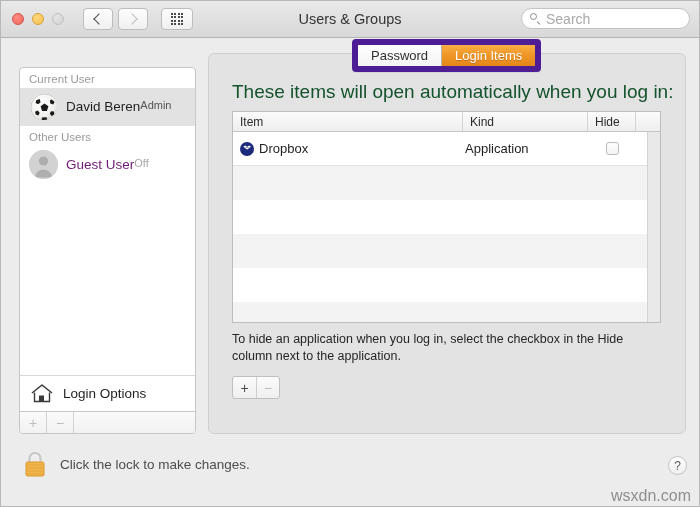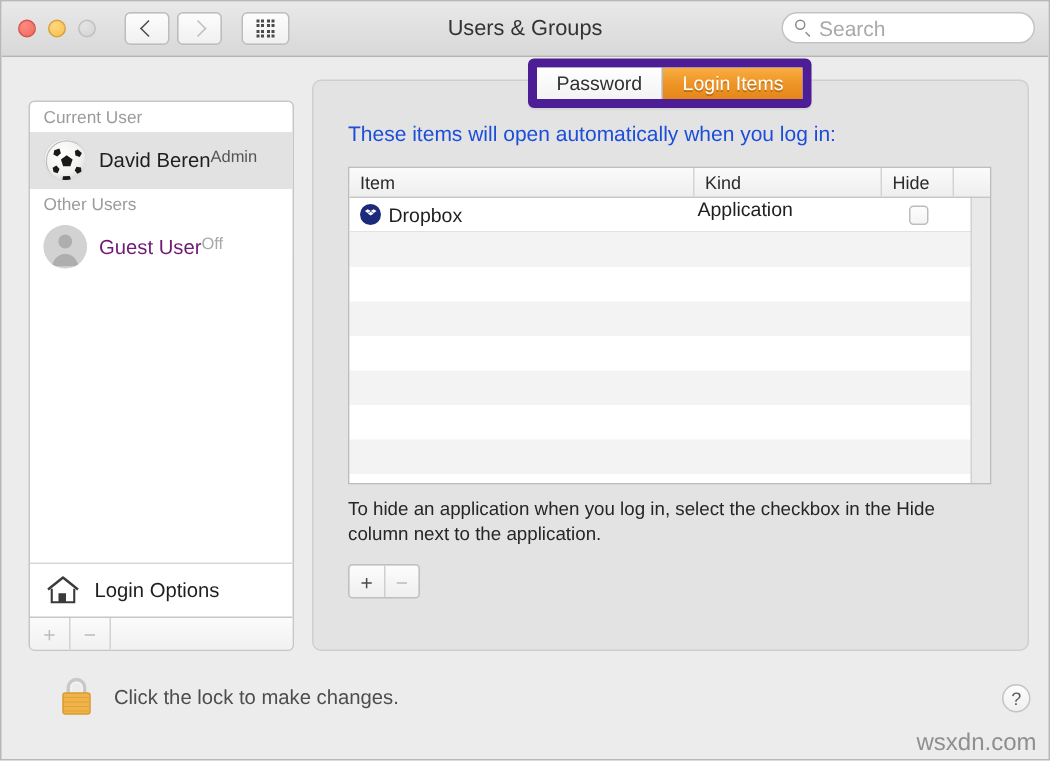--- a/index.html
+++ b/index.html
@@ -266,22 +266,22 @@
   .tab.active {
     background: linear-gradient(to bottom, #f8ae44 0%, #ef9526 50%, #e4871a 100%);
     color: #fff;
     text-shadow: 0 1px 0 rgba(0,0,0,.22);
   }
 
   .panel-intro {
     position: absolute;
     left: 23px;
     top: 27px;
-    font-size: 14px;
-    color: #1d4ed8;
+    font-size: 19px;
+    color: #14532d;
   }
 
   .table {
     position: absolute;
     left: 23px;
     top: 57px;
     width: 429px;
     height: 212px;
     background: #fff;
     border: 1px solid #bdbdbd;
@@ -305,21 +305,22 @@
     box-sizing: border-box;
   }
   .th.item { width: 230px; }
   .th.kind { width: 125px; }
   .th.hide { width: 48px; }
   .th.last { flex: 1; border-right: none; }
 
   .tbody { position: relative; }
   .trow {
     display: flex;
-    height: 23px;
+    height: 34px;
+    align-items: center;
     box-sizing: border-box;
   }
   .trow.odd { background: #ffffff; }
   .trow.even { background: #f3f3f3; }
   .trow.first { border-bottom: 1px solid #e2e2e2; }
   .cell-item {
     width: 230px;
     display: flex;
     align-items: center;
     padding-left: 7px;
@@ -387,21 +388,21 @@
     font-size: 14px;
     line-height: 1;
     color: #4a4a4a;
     box-sizing: border-box;
   }
   .pt-btn.disabled { color: #bcbcbc; border-left: 1px solid #cfcfcf; }
 
   
   .bottom {
     position: absolute;
-    left: 16px; right: 0;
+    left: 0; right: 0;
     bottom: 0;
     height: 64px;
     padding-left: 40px;
   }
   .lock-wrap {
     position: absolute;
     left: 21px;
     top: 6px;
     display: flex;
     align-items: center;

